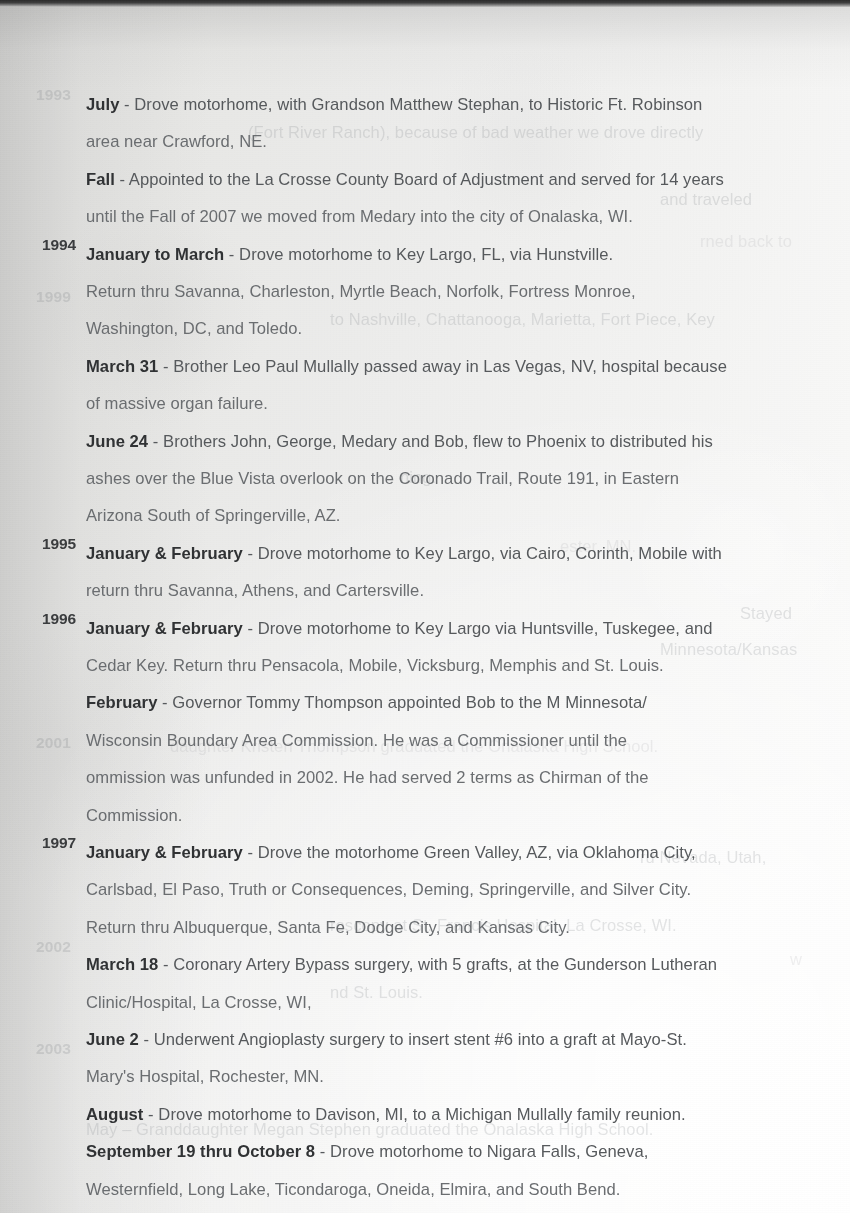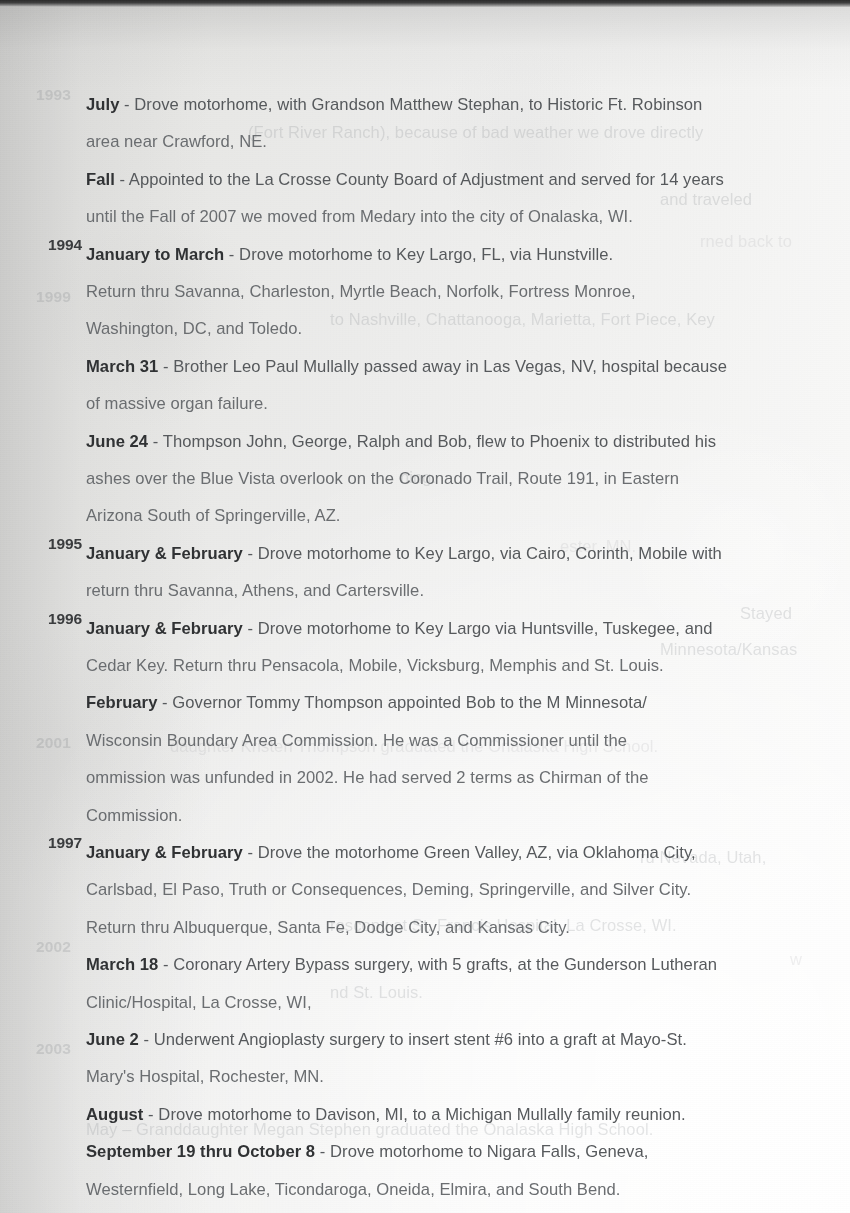--- a/index.html
+++ b/index.html
@@ -98,21 +98,21 @@
   }
   .entry {
     position: absolute;
     left: 0;
     width: 850px;
   }
   .year {
     position: absolute;
     left: 36px;
     width: 46px;
-    text-align: right;
+    text-align: center;
     font-size: 15.5px;
     font-weight: bold;
     color: #3a3c3e;
     letter-spacing: -0.1px;
   }
   .block {
     position: absolute;
     left: 86px;
     width: 736px;
   }
@@ -181,21 +181,21 @@
         </div>
       </div>
       <div class="entry" style="top: 235.6px;">
         <div class="year" style="top: 0px;">1994</div>
         <div class="block" style="top: 0px;">
           <div class="line"><span class="lbl">January to March</span><span class="txt"> - </span><span class="txt">Drove motorhome to Key Largo, FL, via Hunstville.</span></div>
           <div class="line dim"><span class="txt">Return thru Savanna, Charleston, Myrtle Beach, Norfolk, Fortress Monroe,</span></div>
           <div class="line dim"><span class="txt">Washington, DC, and Toledo.</span></div>
           <div class="line"><span class="lbl">March 31</span><span class="txt"> - </span><span class="txt">Brother Leo Paul Mullally passed away in Las Vegas, NV, hospital because</span></div>
           <div class="line dim"><span class="txt">of massive organ failure.</span></div>
-          <div class="line"><span class="lbl">June 24</span><span class="txt"> - </span><span class="txt">Thompson John, George, Ralph and Bob, flew to Phoenix to distributed his</span></div>
+          <div class="line"><span class="lbl">June 24</span><span class="txt"> - </span><span class="txt">Brothers John, George, Medary and Bob, flew to Phoenix to distributed his</span></div>
           <div class="line dim"><span class="txt">ashes over the Blue Vista overlook on the Coronado Trail, Route 191, in Eastern</span></div>
           <div class="line dim"><span class="txt">Arizona South of Springerville, AZ.</span></div>
         </div>
       </div>
       <div class="entry" style="top: 534.8px;">
         <div class="year" style="top: 0px;">1995</div>
         <div class="block" style="top: 0px;">
           <div class="line"><span class="lbl">January &amp; February</span><span class="txt"> - </span><span class="txt">Drove motorhome to Key Largo, via Cairo, Corinth, Mobile with</span></div>
           <div class="line dim"><span class="txt">return thru Savanna, Athens, and Cartersville.</span></div>
         </div>

